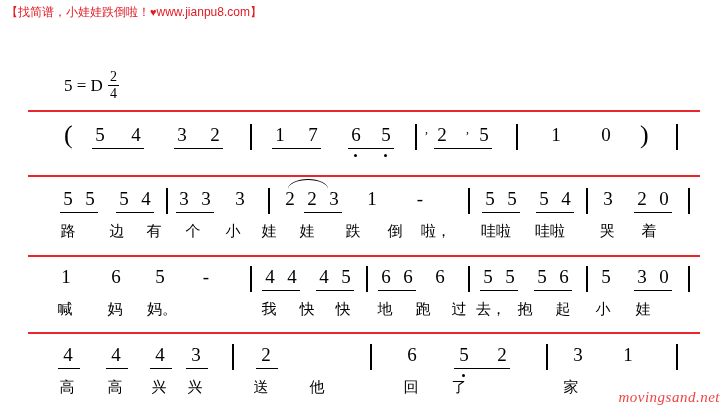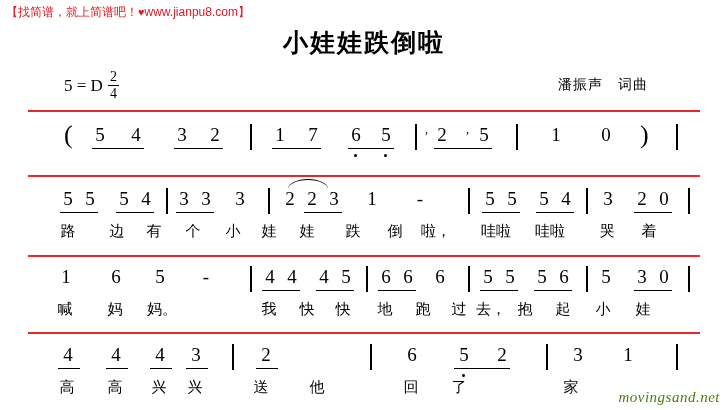--- a/index.html
+++ b/index.html
@@ -178,36 +178,34 @@
     white-space: nowrap;
   }
   
   .watermark {
     position: absolute;
     right: 8px;
     bottom: 4px;
     font-family: "Liberation Serif", serif;
     font-style: italic;
     font-size: 15px;
-    color: #4d7c0f;
+    color: #ef4444;
     letter-spacing: 0.5px;
   }
 </style>
 </head>
 <body>
 
 <div class="sheet">
 
   <div class="banner">
-    <span>【找简谱，就上简谱吧！</span><span class="heart">♥</span><span>www.jianpu8.com】</span>
-  </div>
-
-  <div class="title">小娃娃跌倒啦</div>
-
-  <div class="credit">潘振声　词曲</div>
+    <span>【找简谱，小娃娃跌倒啦！</span><span class="heart">♥</span><span>www.jianpu8.com】</span>
+  </div>
+
+
 
   <div class="keysig">
     <span>5 = D</span>
     <span class="frac">
       <span class="num">2</span>
       <span class="den">4</span>
     </span>
   </div>
 
   <div class="rule" style="top:110px;"></div>

